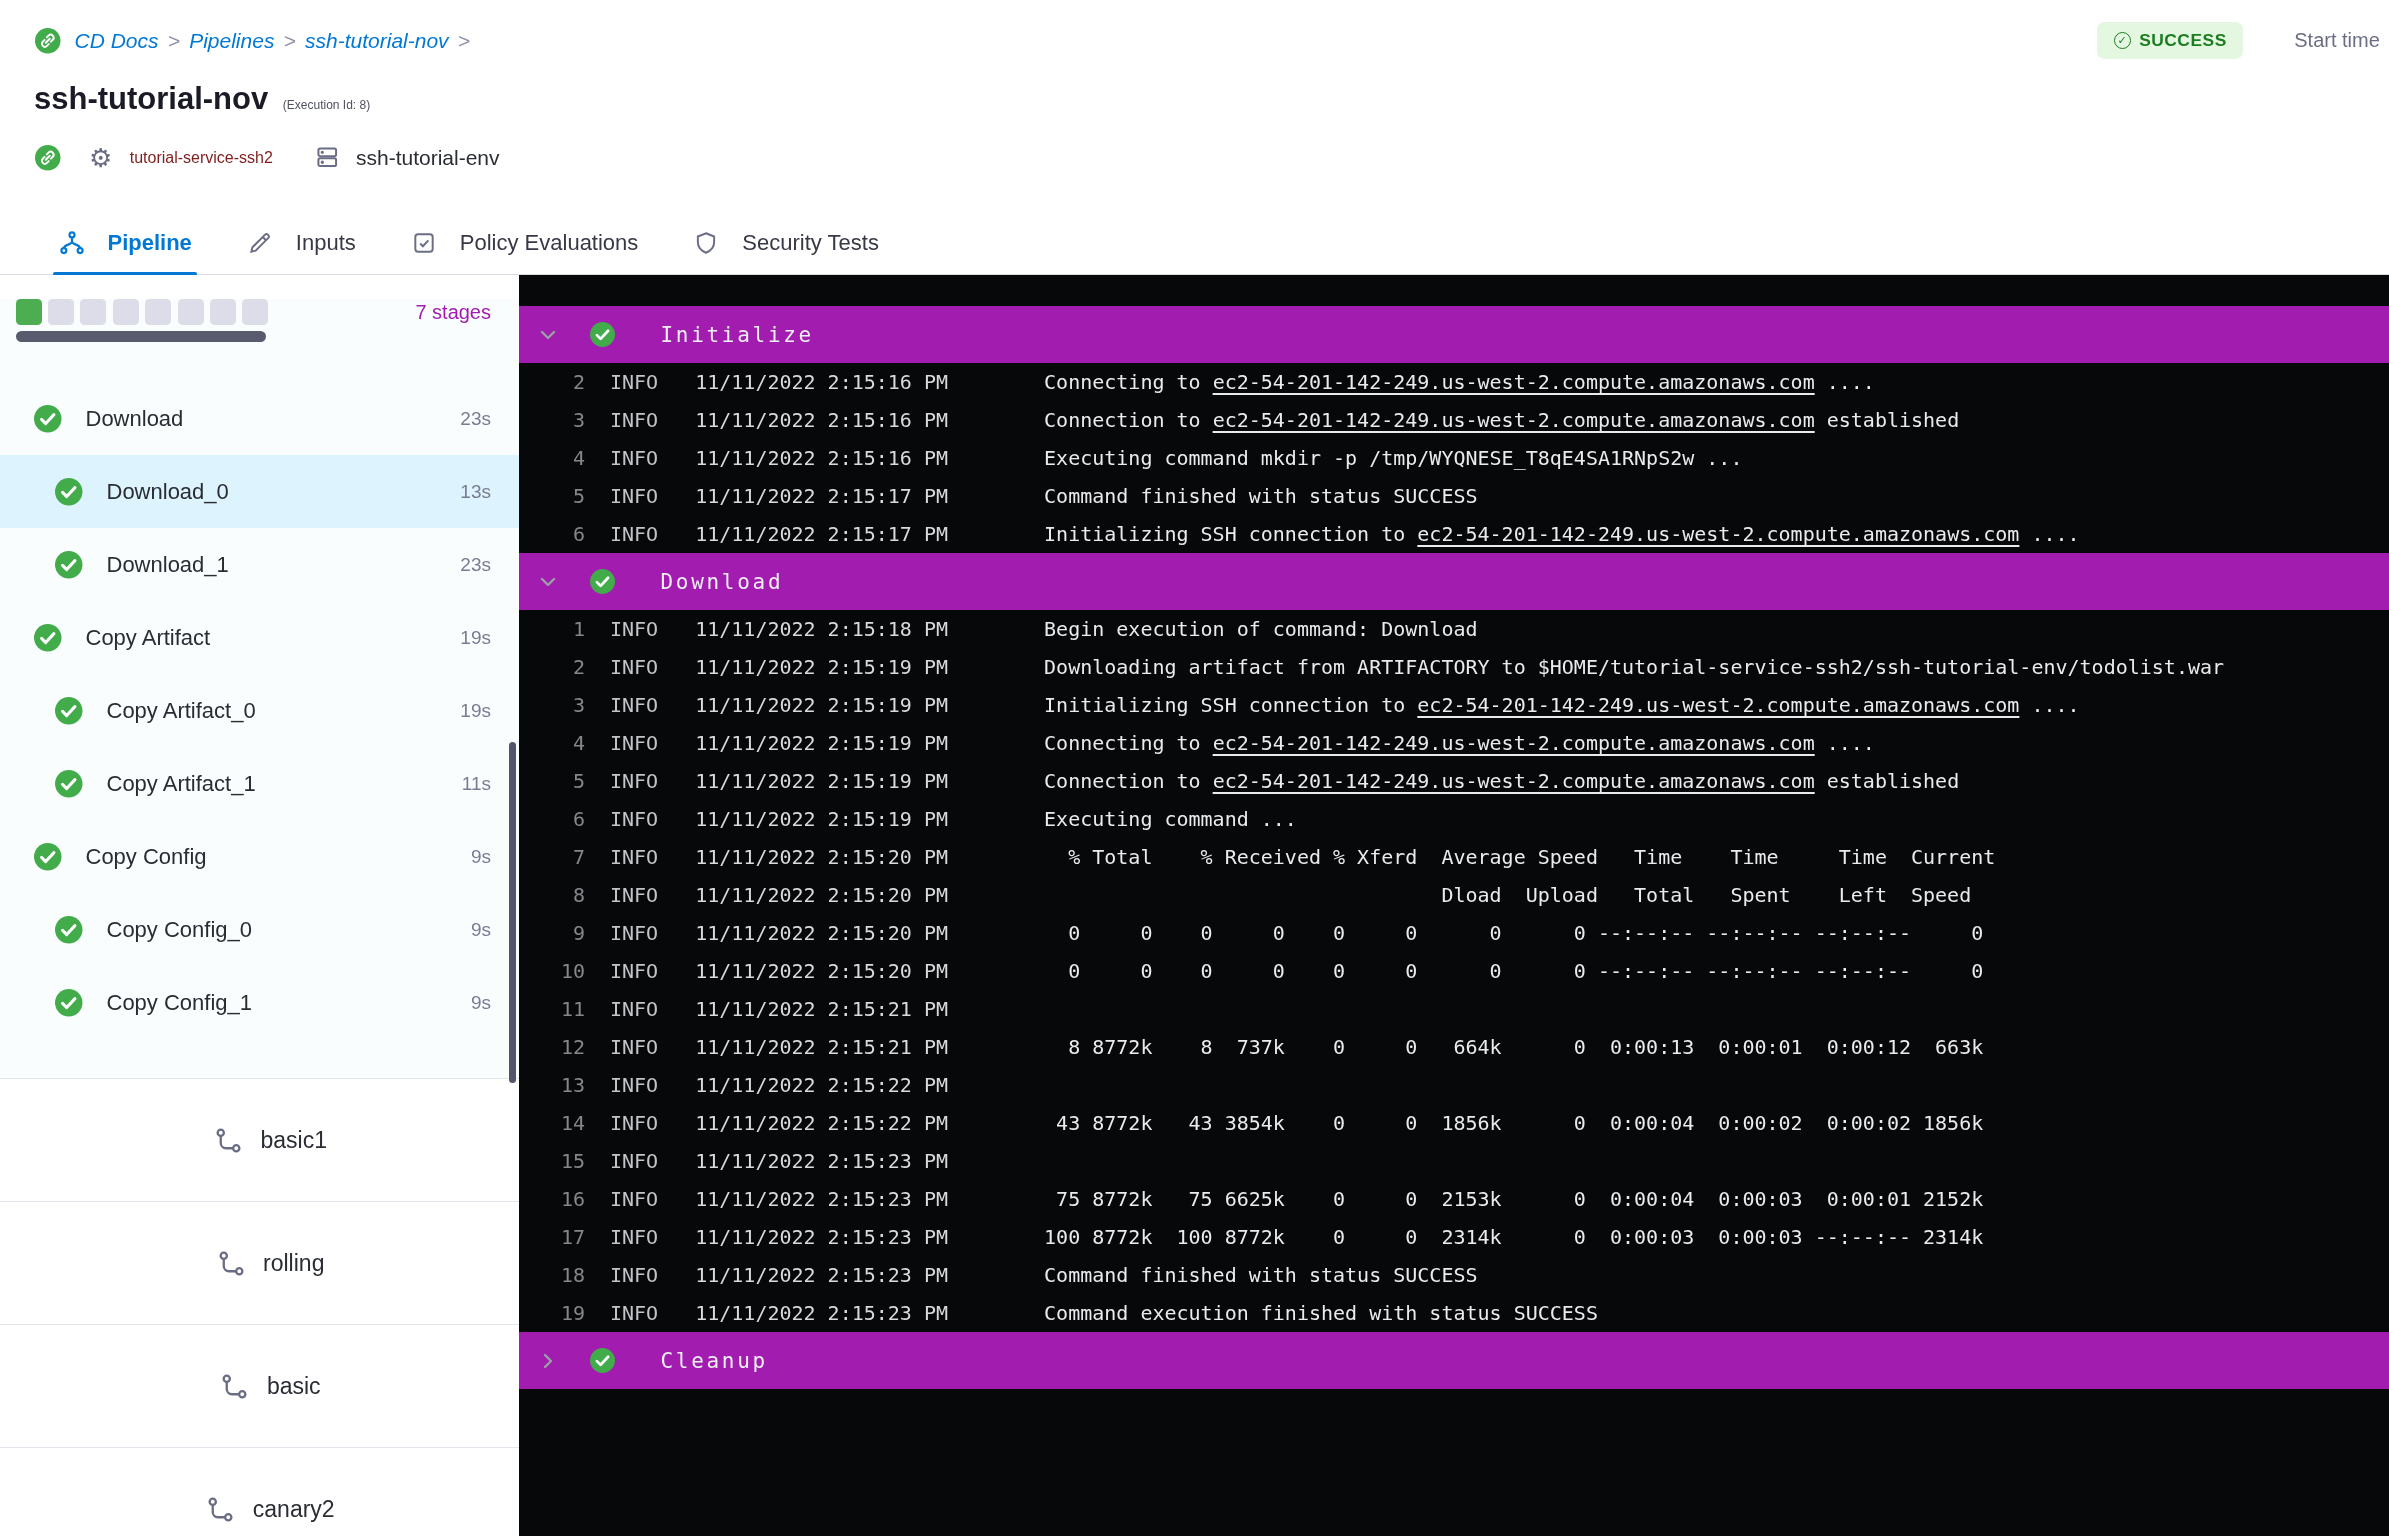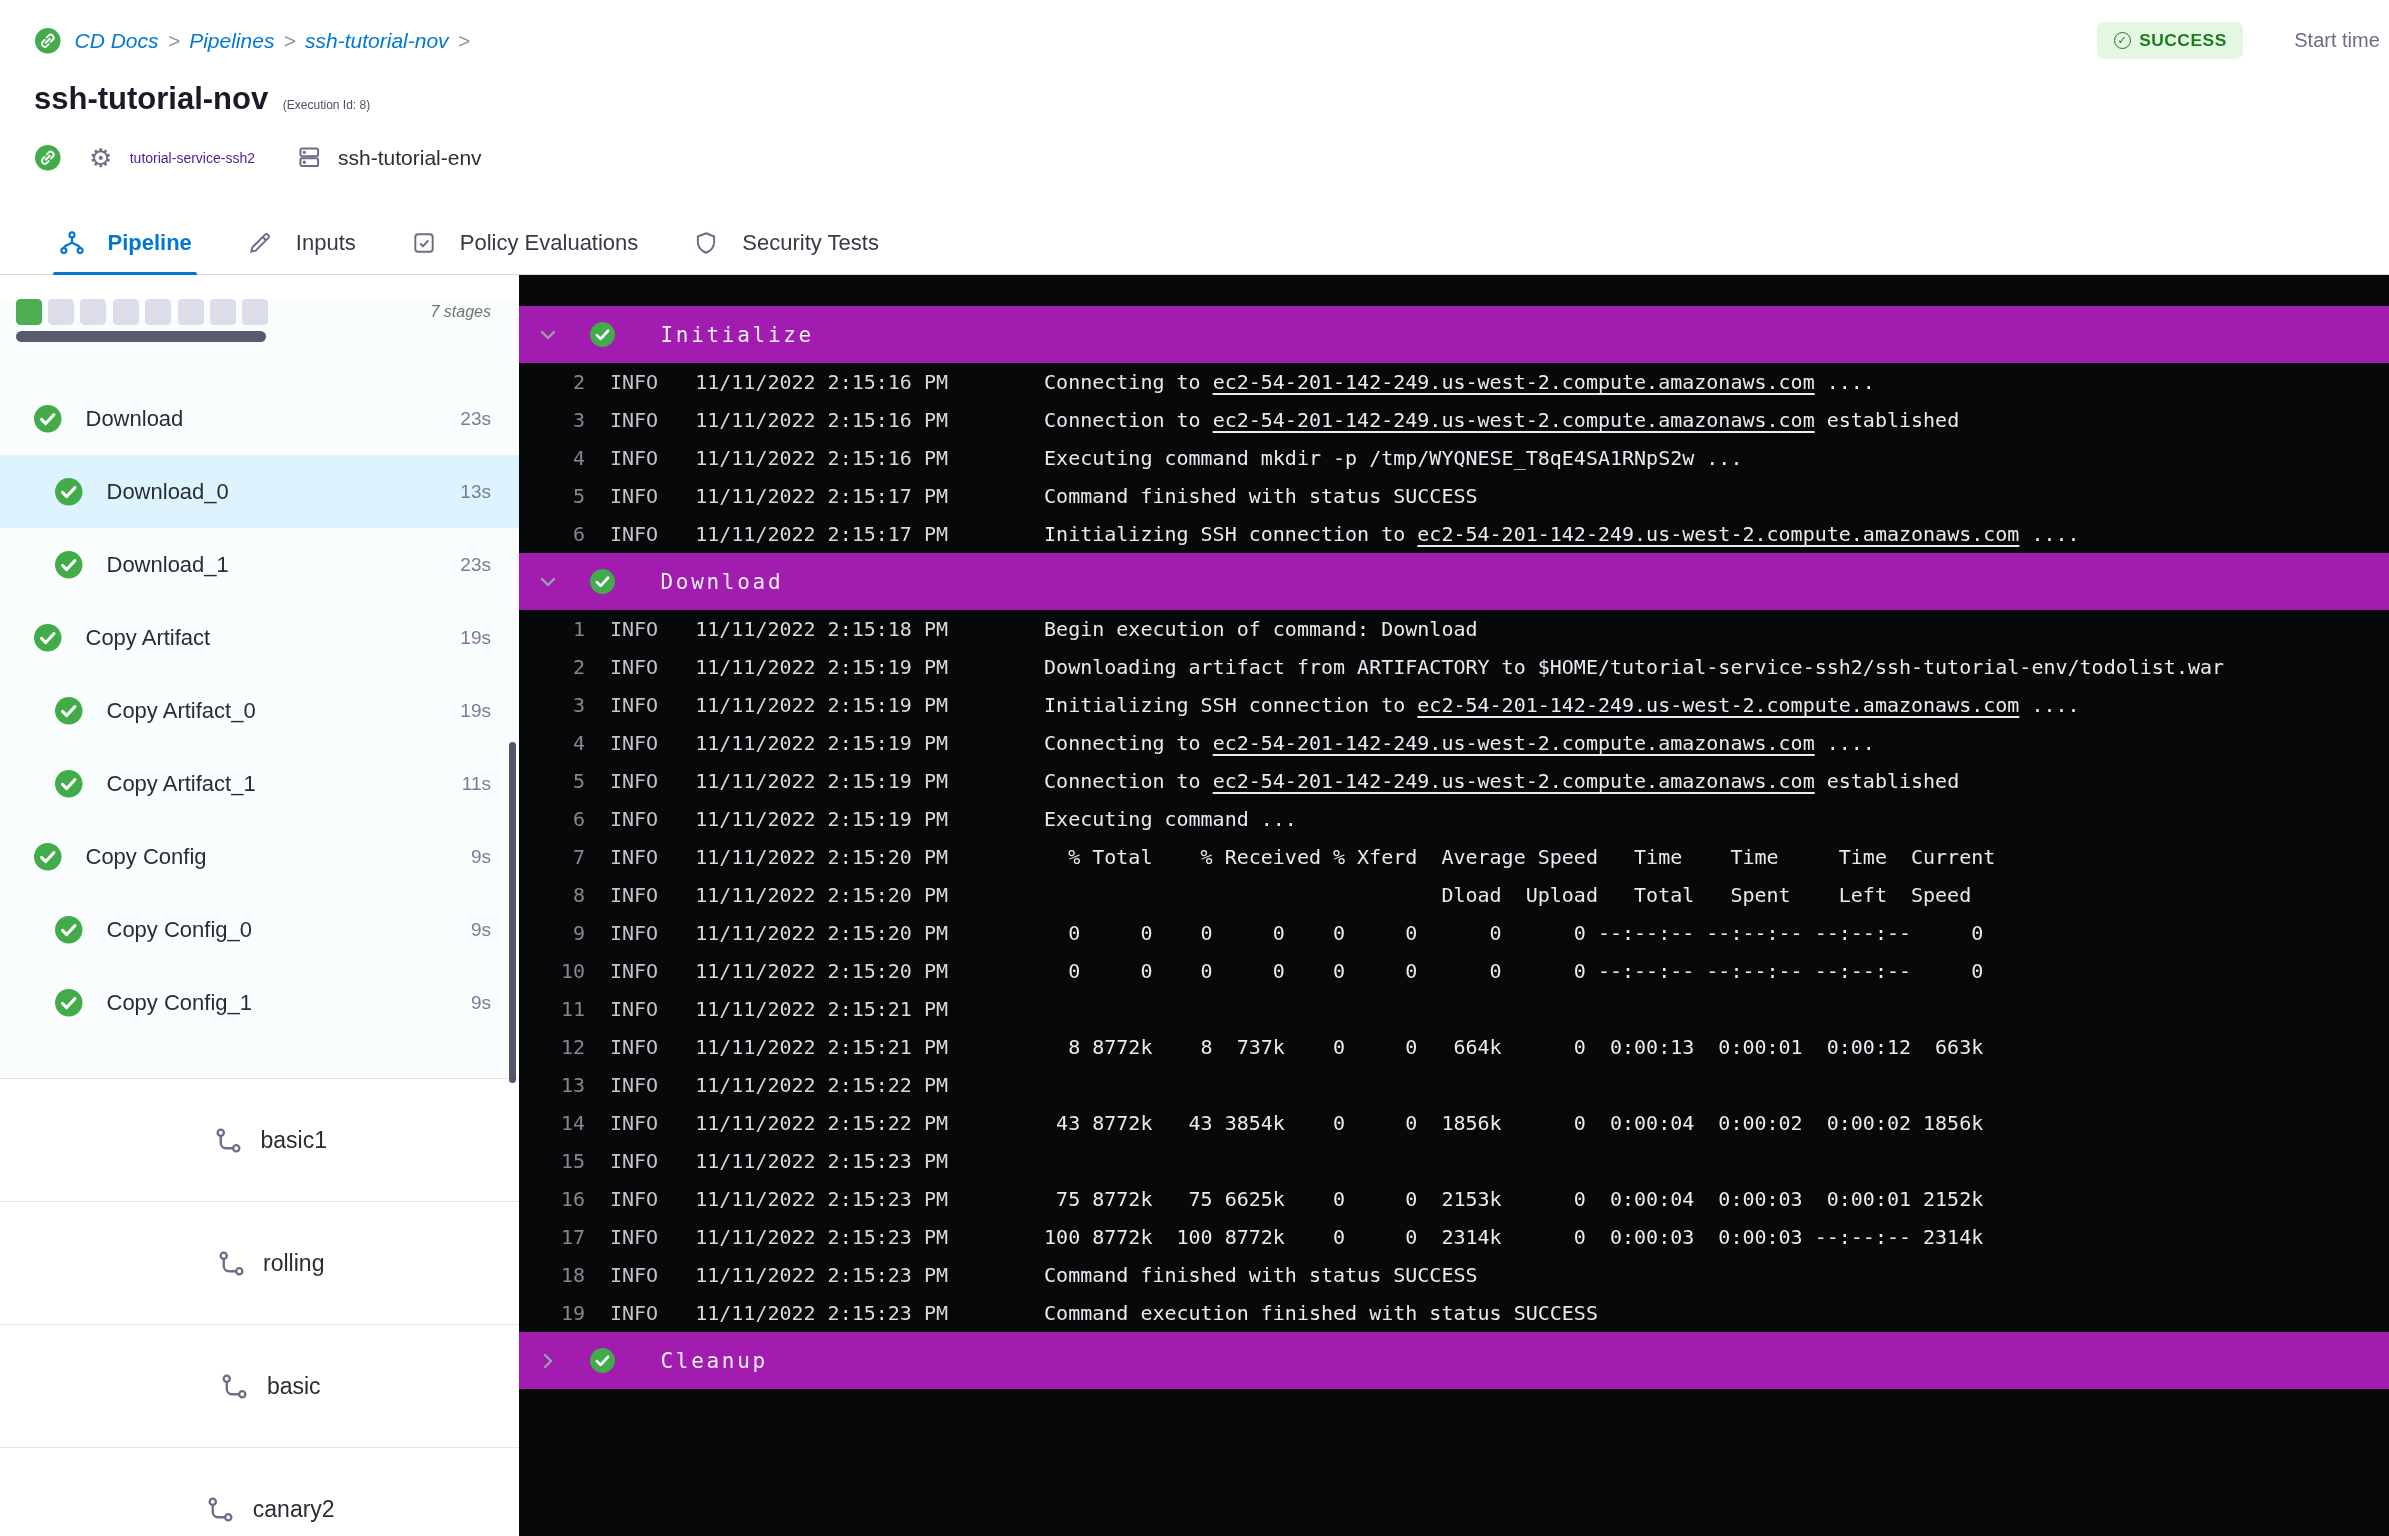--- a/index.html
+++ b/index.html
@@ -22,21 +22,21 @@
   .badge-check { width:17.4px; height:17.4px; border:1.8px solid #1c7d20; border-radius:50%;
     display:inline-flex; align-items:center; justify-content:center; font-size:11px; font-weight:bold; }
   .start-time { color:#6b6d85; font-size:20px; white-space:nowrap; }
 
   .title-row { margin-top:22px; padding-left:34px; display:flex; align-items:baseline; }
   .page-title { font-size:31px; font-weight:bold; color:#1b1b28; }
   .exec-id { margin-left:14.6px; font-size:12px; color:#4f5162; }
 
   .service-row { margin-top:24px; padding-left:34px; display:flex; align-items:center; height:33px; }
   .gear { margin-left:27.5px; font-size:26px; color:#6b6d85; line-height:1; }
-  .svc-name { margin-left:17.4px; font-size:14px; color:#4c1d95; }
+  .svc-name { margin-left:17.4px; font-size:16px; color:#7f1d1d; }
   .env-icon { margin-left:41px; width:26.5px; height:26.5px; display:inline-flex; }
   .env-name { margin-left:15.6px; font-size:21px; color:#2a2d33; }
 
   .tabbar { margin-top:37px; height:64px; border-bottom:1.8px solid #d9dae5;
     padding-left:53px; display:flex; align-items:center; gap:44px; }
   .tab { position:relative; height:64px; display:flex; align-items:center; gap:23px;
     font-size:22px; color:#383946; cursor:pointer; padding:0 5.5px; }
   .tab .ticon { width:26px; height:26px; display:inline-flex; }
   .tab.active { color:#0278d5; font-weight:bold; }
   .tab.active::after { content:""; position:absolute; left:0; right:0; bottom:-1.8px; height:4.6px;
@@ -46,21 +46,21 @@
   .content { flex:1; display:flex; min-height:0; }
 
   
   .sidebar { width:519px; flex:0 0 auto; position:relative; overflow:hidden; background:#fff; }
   .stages-area { background:#fafdfe; padding-bottom:39px; }
   .progress-row { margin-top:24px; padding:0 28px 0 15.6px; display:flex; align-items:center;
     justify-content:space-between; }
   .squares { display:flex; gap:6.4px; }
   .psq { width:26px; height:26px; border-radius:4.6px; background:#dcdde8; }
   .psq.done { background:#4cae50; }
-  .stage-count { font-size:16px; color:#737373;font-style:italic; }
+  .stage-count { font-size:20px; color:#a21caf; }
   .progress-scrollbar { margin:6.4px 0 0 15.6px; width:250px; height:11px; border-radius:5.5px; background:#585a6e; }
   .steps { margin-top:40px; }
   .step { height:73px; display:flex; align-items:center; padding-left:34px; padding-right:28px; cursor:pointer; }
   .step.indent { padding-left:55px; }
   .step.selected { background:#ddf3fd; }
   .check { width:27.5px; height:27.5px; display:inline-flex; flex:0 0 auto; }
   .step-label { margin-left:24px; font-size:22px; color:#292c33; }
   .step-dur { margin-left:auto; font-size:19px; color:#7a7c92; }
   .pipes { border-top:0.9px solid #e4e5ec; background:#fff; }
   .pipe-item { height:123px; border-bottom:0.9px solid #e4e5ec; display:flex; align-items:center;

